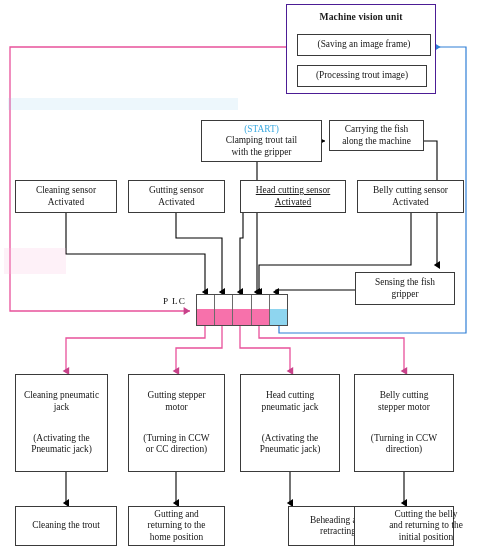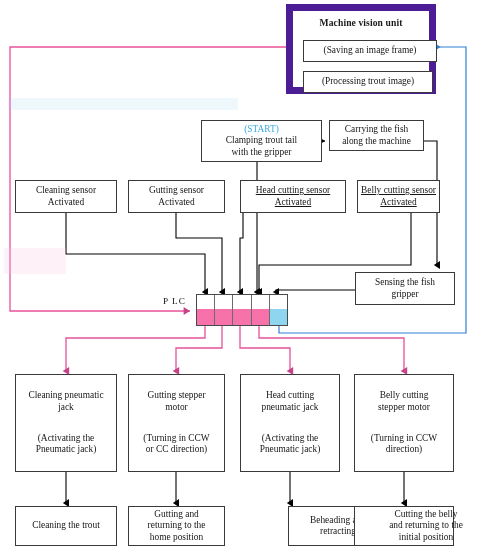--- a/index.html
+++ b/index.html
@@ -23,21 +23,21 @@
     text-align:center;
     font-size:9.4px;
     line-height:11.4px;
     color:#161616;
     z-index:3;
   }
   .box .ln{display:block;white-space:nowrap;}
 
   .mv-outer{
     position:absolute;
-    border:7px solid #4c1d95;
+    border:1px solid #4c1d95;
     background:#fff;
     box-sizing:border-box;
     z-index:3;
   }
   .mv-title{
     position:absolute;left:0;right:0;top:6px;
     text-align:center;font-weight:bold;font-size:9.6px;
     letter-spacing:.1px;
   }
   .start-lbl{color:#3aa9e0;display:block;}
@@ -159,21 +159,21 @@
     <span class="ln">Activated</span>
   </div>
   <div class="box" style="left:128px;top:180px;width:97px;height:33px;">
     <span class="ln">Gutting sensor</span>
     <span class="ln">Activated</span>
   </div>
   <div class="box" style="left:240px;top:180px;width:106px;height:33px;text-decoration:underline;">
     <span class="ln">Head cutting sensor</span>
     <span class="ln">Activated</span>
   </div>
-  <div class="box" style="left:357px;top:180px;width:83px;height:33px;text-decoration:underline;">
+  <div class="box" style="left:357px;top:180px;width:107px;height:33px;">
     <span class="ln">Belly cutting sensor</span>
     <span class="ln">Activated</span>
   </div>
 
   <div class="box" style="left:355px;top:272px;width:100px;height:33px;">
     <span class="ln">Sensing the fish</span>
     <span class="ln">gripper</span>
   </div>
 
   <div class="plc-label" style="left:163px;top:296px;">P LC</div>
@@ -193,21 +193,21 @@
     <div class="plc-cell">
       <div class="top"></div>
       <div class="bot" style="background:#f771ab;"></div>
     </div>
     <div class="plc-cell">
       <div class="top"></div>
       <div class="bot" style="background:#8ed5ef;"></div>
     </div>
   </div>
 
-  <div class="box" style="left:15px;top:374px;width:102px;height:98px;">
+  <div class="box" style="left:15px;top:374px;width:93px;height:98px;">
     <span class="ln">Cleaning pneumatic</span>
     <span class="ln">jack</span>
     <span class="ln" style="height:20px;"></span>
     <span class="ln">(Activating the</span>
     <span class="ln">Pneumatic jack)</span>
   </div>
   <div class="box" style="left:128px;top:374px;width:97px;height:98px;">
     <span class="ln">Gutting stepper</span>
     <span class="ln">motor</span>
     <span class="ln" style="height:20px;"></span>

